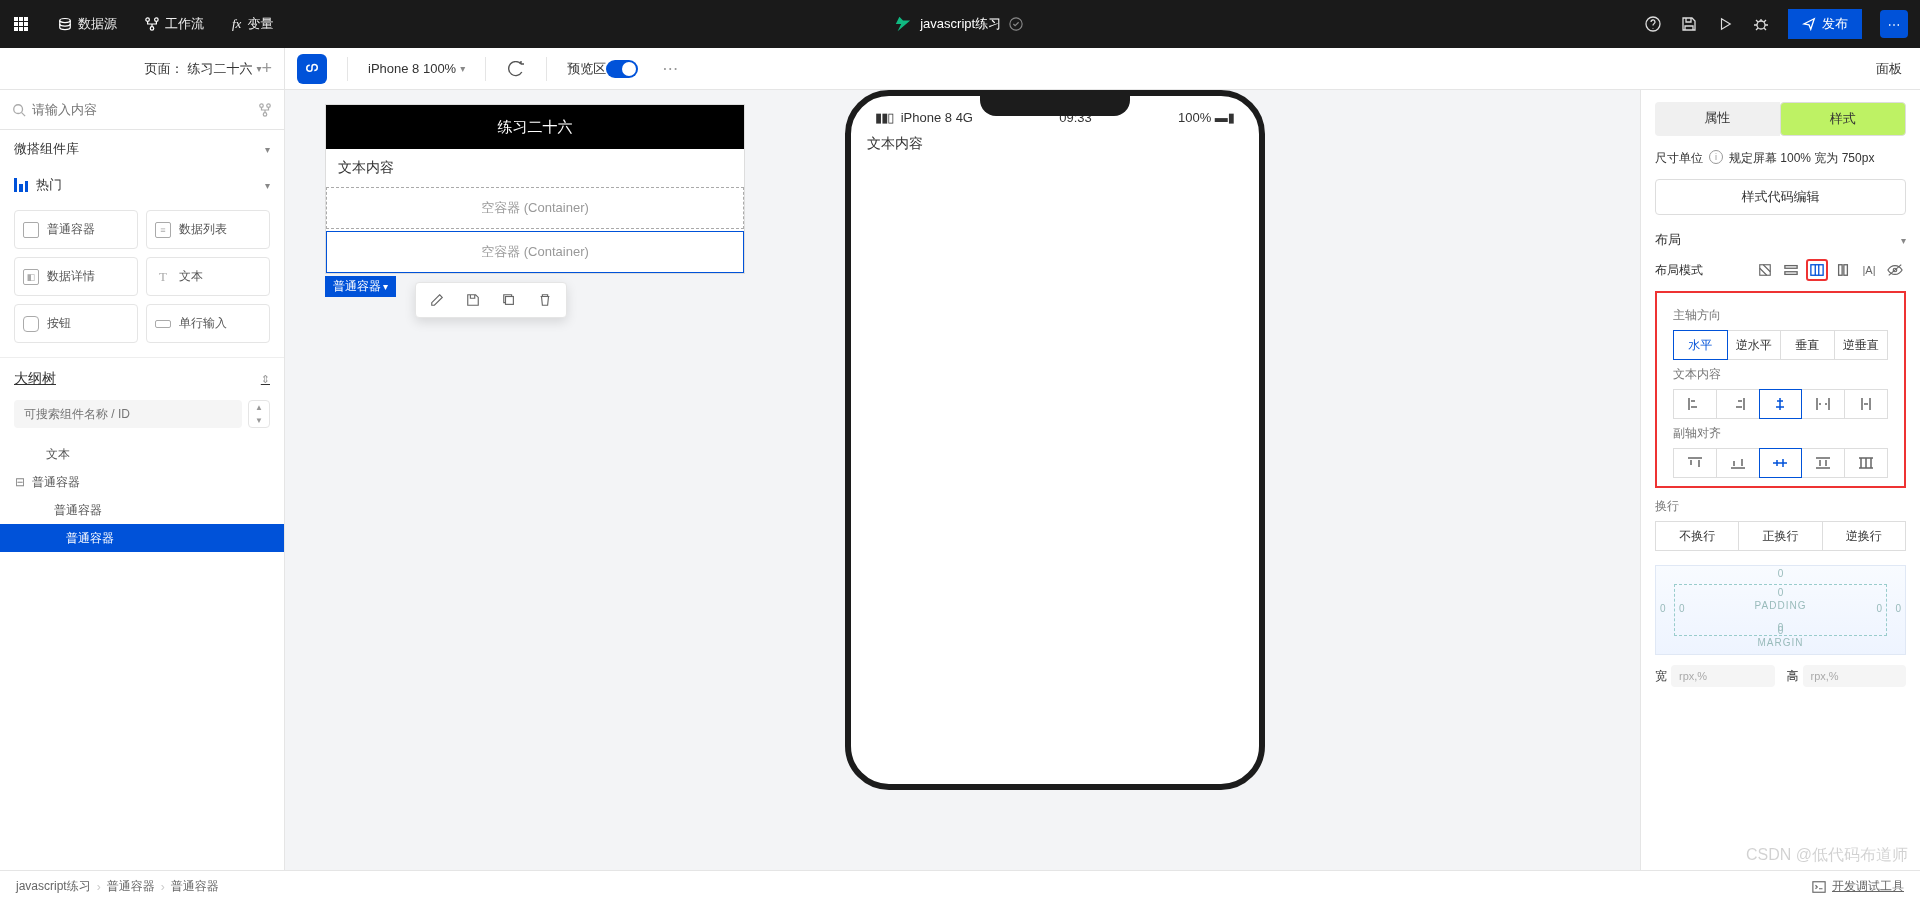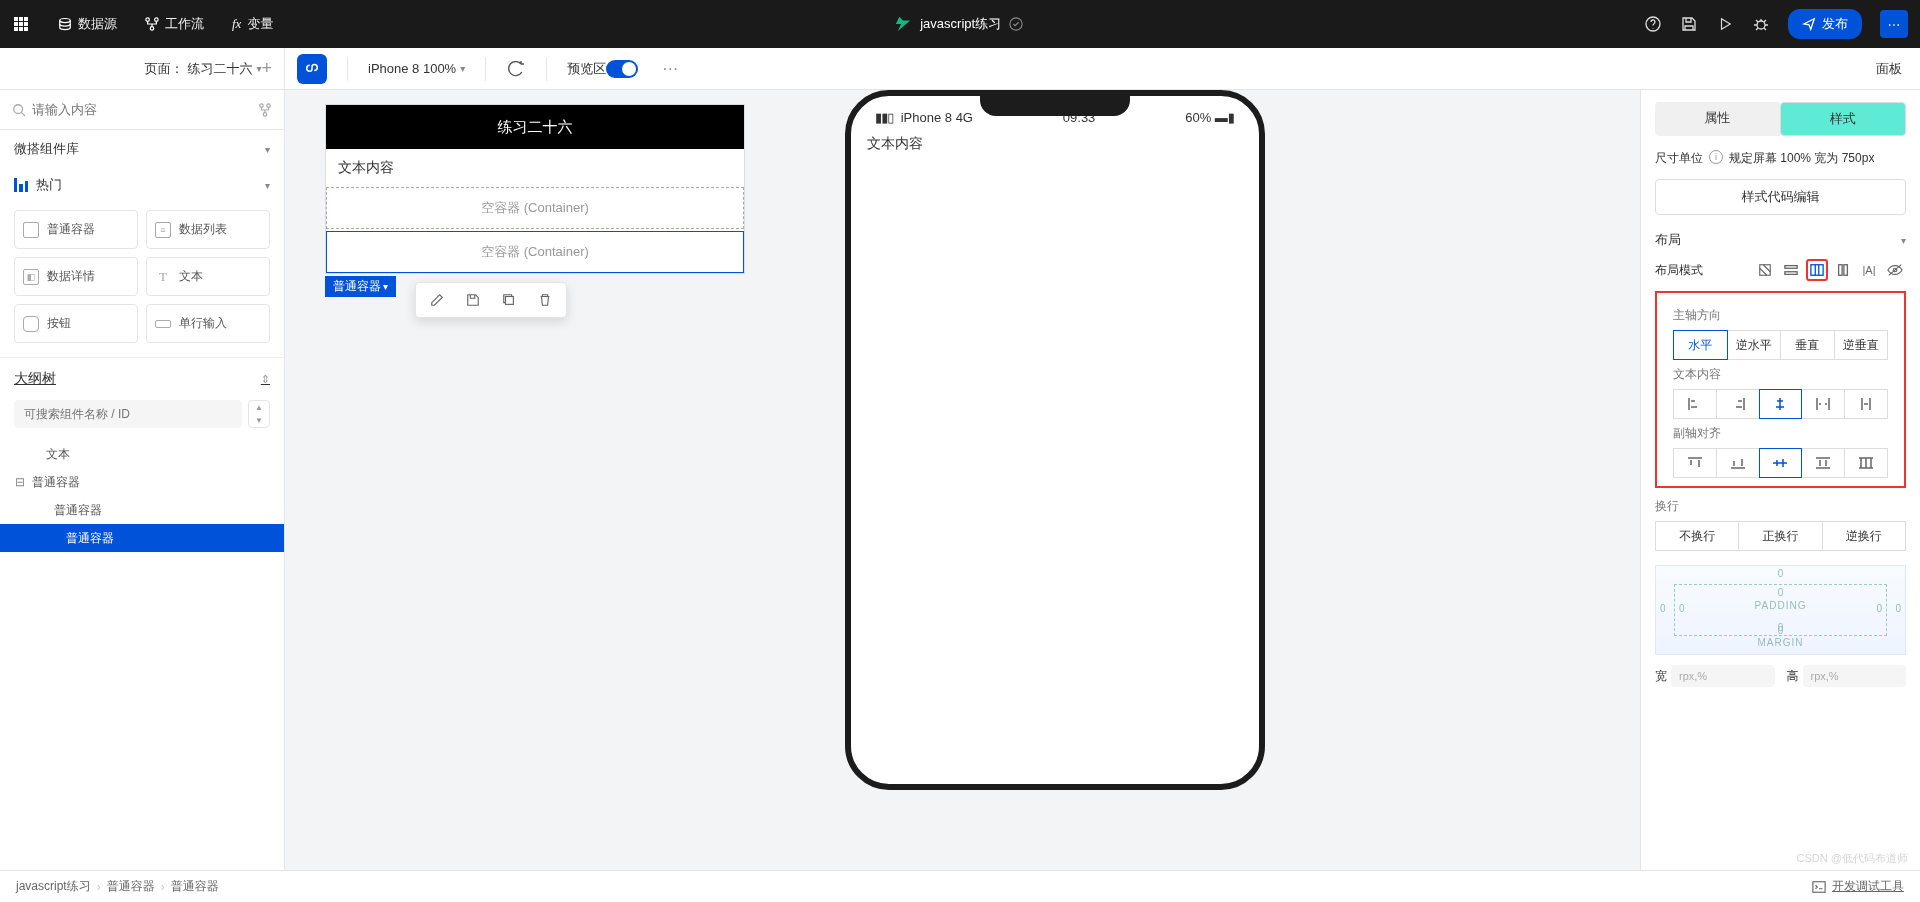--- a/index.html
+++ b/index.html
@@ -3,21 +3,21 @@
 <meta charset="utf-8">
 <style>
 * { box-sizing: border-box; margin: 0; padding: 0; font-family: -apple-system, "PingFang SC", "Microsoft YaHei", sans-serif; }
 body { font-size: 13px; color: #333; background: #fff; overflow: hidden; }
 .top-bar { height: 48px; background: #1a1a1a; color: #fff; display: flex; align-items: center; padding: 0 12px; gap: 24px; }
 .top-bar .left-group { display: flex; align-items: center; gap: 28px; }
 .top-bar .menu-item { display: flex; align-items: center; gap: 6px; font-size: 13px; color: #eee; cursor: pointer; }
 .top-bar .center-group { flex: 1; display: flex; justify-content: center; align-items: center; gap: 8px; }
 .top-bar .right-group { display: flex; align-items: center; gap: 18px; }
 .top-bar .icon-btn { width: 18px; height: 18px; display: flex; align-items: center; justify-content: center; cursor: pointer; color:#ddd;}
-.publish-btn { background: #0052d9; color: #fff; padding: 6px 14px; border-radius: 12px; display: flex; align-items: center; gap: 6px; cursor: pointer; font-size:13px;}
+.publish-btn { background: #0052d9; color: #fff; padding: 6px 14px; border-radius: 0; display: flex; align-items: center; gap: 6px; cursor: pointer; font-size:13px;}
 .more-btn { width: 28px; height: 28px; background:#0052d9; color:#fff; display:flex; align-items:center; justify-content:center; border-radius:4px; cursor:pointer;}
 .sub-bar { height: 42px; border-bottom: 1px solid #e5e5e5; display: flex; align-items: center; }
 .page-select { width: 285px; display: flex; align-items: center; justify-content: flex-end; padding: 0 12px; border-right:1px solid #e5e5e5; height:100%;}
 .page-select .label { display: flex; align-items: center; gap: 4px; cursor:pointer;}
 .page-select .plus { font-size: 18px; color: #999; cursor:pointer;}
 .sub-bar .mini-logo { width: 30px; height: 30px; background: #0052d9; border-radius: 6px; margin: 0 12px; display:flex; align-items:center; justify-content:center; color:#fff; font-size:14px;}
 .sub-bar .device { padding: 0 12px; display:flex; align-items:center; gap:4px; cursor:pointer;}
 .sub-bar .divider { width:1px; height:24px; background:#e5e5e5; margin:0 8px;}
 .sub-bar .refresh { padding:0 14px; cursor:pointer;}
 .sub-bar .preview { display:flex; align-items:center; padding:0 12px;}
@@ -63,21 +63,21 @@
 .selected-tag{position:absolute; background:#0052d9; color:#fff; font-size:12px; padding:2px 8px; display:flex; align-items:center; gap:2px;}
 .action-popup{position:absolute; background:#fff; border:1px solid #e5e5e5; border-radius:4px; box-shadow:0 4px 12px rgba(0,0,0,0.12); padding:8px 12px; display:flex; gap:18px;}
 .action-popup .act{width:18px; height:18px; display:flex; align-items:center; justify-content:center; cursor:pointer; color:#666;}
 .phone-frame{position:absolute; left:560px; top:0; width:420px; height:700px; border:6px solid #1c1c1c; border-radius:44px; background:#fff; padding-top:8px;}
 .phone-notch{position:absolute; top:-6px; left:50%; transform:translateX(-50%); width:150px; height:26px; background:#1c1c1c; border-radius:0 0 16px 16px;}
 .status-bar{display:flex; justify-content:space-between; padding:6px 24px 2px; font-family:monospace; font-size:13px;}
 .phone-content{padding:8px 16px; font-size:14px;}
 .right-panel{width:280px; border-left:1px solid #e5e5e5; padding:12px 14px; overflow-y:auto;}
 .tab-switch{display:flex; margin-bottom:14px; border-radius:4px; overflow:hidden;}
 .tab-switch div{flex:1; text-align:center; padding:7px 0; background:#f0f0f0; cursor:pointer; font-size:13px;}
-.tab-switch div.active{background:#5eead4; border:1px solid #ddd; border-radius:4px;}
+.tab-switch div.active{background:#bef264; border:1px solid #ddd; border-radius:4px;}
 .size-row{display:flex; align-items:flex-start; gap:6px; font-size:12px; margin-bottom:12px;}
 .info-icon{width:14px;height:14px;border:1px solid #999;border-radius:50%;display:inline-flex;align-items:center;justify-content:center;font-size:9px;color:#999;}
 .style-code-btn{width:100%; border:1px solid #ddd; padding:8px; text-align:center; border-radius:4px; cursor:pointer; font-size:13px; margin-bottom:16px;}
 .section-title{display:flex; justify-content:space-between; align-items:center; font-size:13px; font-weight:500; margin:12px 0 10px;}
 .layout-mode-row{display:flex; align-items:center; justify-content:space-between; font-size:12px; margin-bottom:10px;}
 .layout-icons{display:flex; gap:4px;}
 .layout-icons .li{width:22px;height:22px;display:flex;align-items:center;justify-content:center;border-radius:3px;cursor:pointer;color:#666;}
 .layout-icons .li.active{border:2px solid #e33; color:#0052d9;}
 .red-box{border:2px solid #e33; padding:8px 16px;}
 .sub-label{font-size:12px; color:#777; margin:6px 0;}
@@ -91,21 +91,21 @@
 .box-model .inner{position:absolute; inset:18px; border:1px dashed #9cc;}
 .box-model .p-label{position:absolute; top:50%; left:50%; transform:translate(-50%,-10px); letter-spacing:1px;}
 .box-model .val{position:absolute; font-size:10px;}
 .wh-row{display:flex; gap:12px; margin-top:10px;}
 .wh-row .field{flex:1; display:flex; align-items:center; gap:4px; font-size:12px;}
 .wh-row .input-box{flex:1; background:#f5f5f5; border-radius:4px; padding:5px 8px; color:#aaa; font-size:11px;}
 .bottom-bar{height:32px; border-top:1px solid #e5e5e5; display:flex; align-items:center; justify-content:space-between; padding:0 16px; font-size:12px; color:#666;}
 .breadcrumb-bot{display:flex; align-items:center; gap:6px;}
 .breadcrumb-bot .sep{color:#ccc;}
 .debug-tool{display:flex; align-items:center; gap:6px; cursor:pointer;text-decoration:underline;}
-.watermark{position:fixed; right:12px; bottom:36px; font-size:11px; color:rgba(0,0,0,0.18); pointer-events:none;}
+.watermark{position:fixed; right:12px; bottom:36px; font-size:16px; color:rgba(0,0,0,0.18); pointer-events:none;}
 svg{display:block;}
 .chev{font-size:10px;color:#888;}
 </style>
 </head>
 <body>
 
 <div class="top-bar">
   <div class="left-group">
     <div class="icon-btn">
       <svg width="16" height="16" viewBox="0 0 16 16">
@@ -347,21 +347,21 @@
             <path d="M3 4h10M5 4V2h6v2M4 4l1 10h6l1-10"></path>
           </svg>
         </div>
     </div>
 
     <div class="phone-frame">
       <div class="phone-notch"></div>
       <div class="status-bar">
         <span><span style="letter-spacing:-1px">▮▮▯</span>&nbsp;&nbsp;<span>iPhone 8  4G</span></span>
         <span>09:33</span>
-        <span><span>60%</span> ▬▮</span>
+        <span><span>100%</span> ▬▮</span>
       </div>
       <div class="phone-content">文本内容</div>
     </div>
   </div>
 
   <div class="right-panel">
     <div class="tab-switch">
       <div>属性</div>
       <div class="active">样式</div>
     </div>

